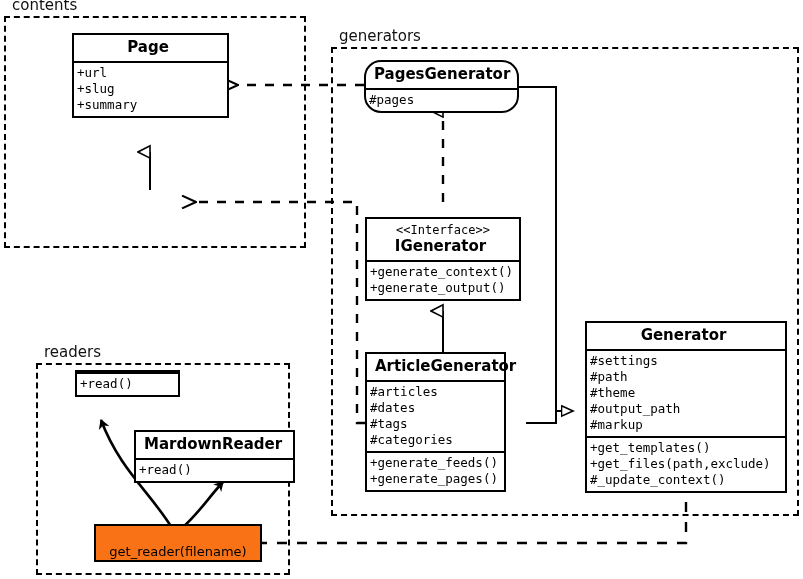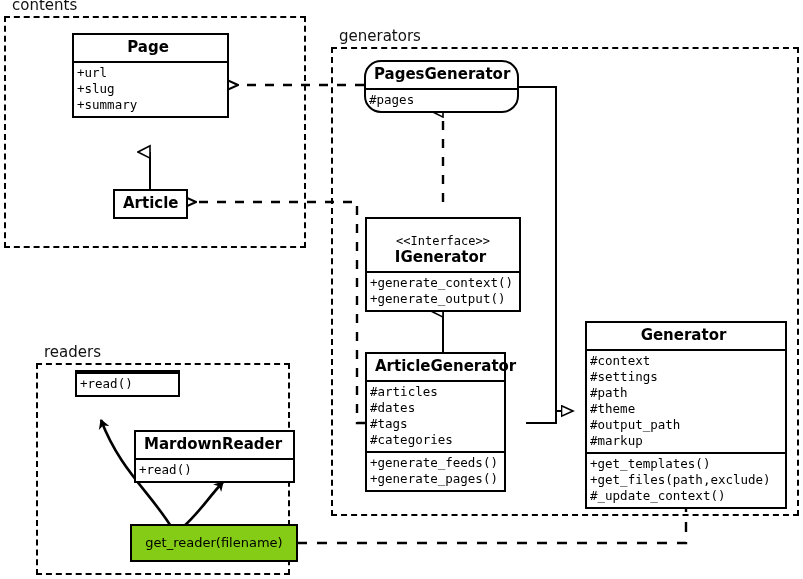--- a/index.html
+++ b/index.html
@@ -45,44 +45,43 @@
     line-height:17px;
     color:#000;
     white-space:nowrap;
   }
   .cls .stereo{
     text-align:center;
     font-family:"DejaVu Sans Mono", monospace;
     font-size:12px;
     font-weight:normal;
     line-height:15px;
-    padding-top:15px;
+    padding-top:4px;
     color:#000;
   }
   .cls .stereo + .name{padding-top:0;}
   .cls .compartment{
     border-top:2px solid #000;
     padding:2px 3px 3px 3px;
   }
   .cls .member{
     font-family:"DejaVu Sans Mono", monospace;
     font-size:12.5px;
     line-height:16px;
     color:#000;
     white-space:nowrap;
   }
   
   .procbox{
     position:absolute;
-    background:#84cc16;
+    background:#f97316;
     border:2px solid #000;
     box-sizing:border-box;
-    display:flex;align-items:center;justify-content:center;
+    display:flex;align-items:flex-end;justify-content:center;
     z-index:5;
-    margin-left:36px;
   }
   .procbox .plabel{
     font-size:13px;line-height:16px;color:#000;white-space:nowrap;
   }
 </style>
 </head>
 <body>
 
 <div id="canvas">
 
@@ -157,23 +156,20 @@
 
   <div class="cls" style="left:72px;top:33px;width:157px;">
     <div class="name">Page</div>
     <div class="compartment">
       <div class="member">+url</div>
       <div class="member">+slug</div>
       <div class="member">+summary</div>
     </div>
   </div>
 
-  <div class="cls" style="left:113px;top:189px;width:75px;">
-    <div class="name">Article</div>
-  </div>
 
   <div class="cls" style="left:364px;top:60px;width:155px;border-radius:17px;">
     <div class="name">PagesGenerator</div>
     <div class="compartment">
       <div class="member">#pages</div>
     </div>
   </div>
 
   <div class="cls" style="left:365px;top:217px;width:156px;">
     <div class="stereo">&lt;&lt;Interface&gt;&gt;</div>
@@ -194,21 +190,20 @@
     </div>
     <div class="compartment">
       <div class="member">+generate_feeds()</div>
       <div class="member">+generate_pages()</div>
     </div>
   </div>
 
   <div class="cls" style="left:585px;top:321px;width:202px;">
     <div class="name">Generator</div>
     <div class="compartment">
-      <div class="member">#context</div>
       <div class="member">#settings</div>
       <div class="member">#path</div>
       <div class="member">#theme</div>
       <div class="member">#output_path</div>
       <div class="member">#markup</div>
     </div>
     <div class="compartment">
       <div class="member">+get_templates()</div>
       <div class="member">+get_files(path,exclude)</div>
       <div class="member">#_update_context()</div>

